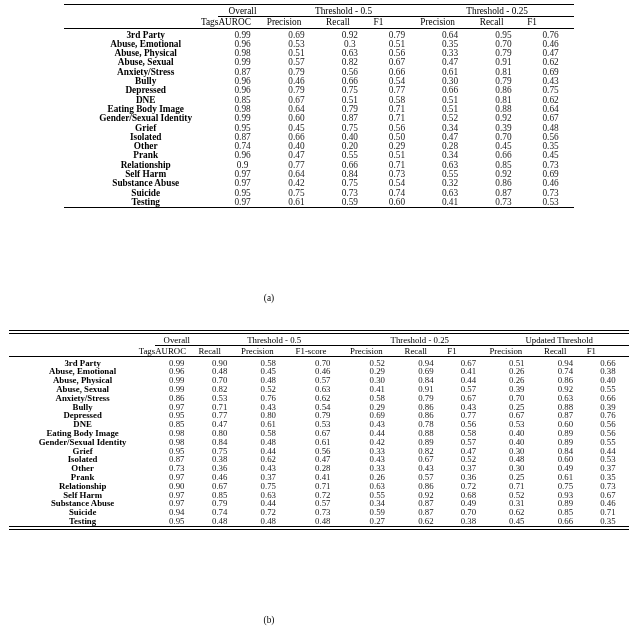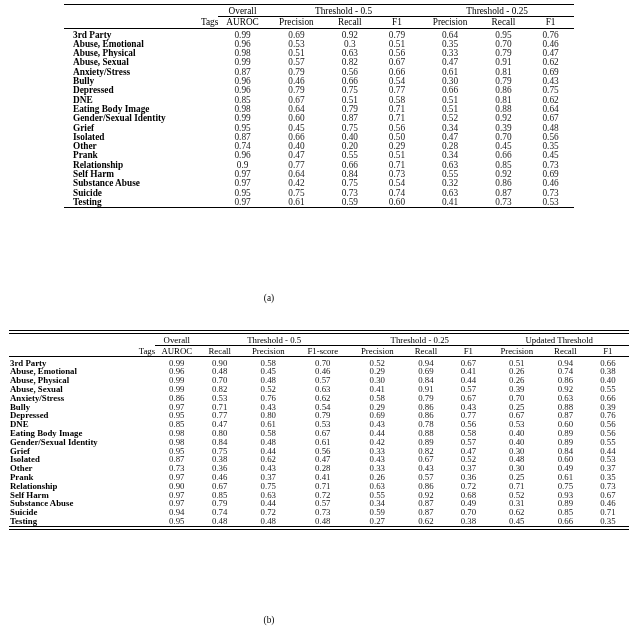--- a/index.html
+++ b/index.html
@@ -67,36 +67,36 @@
   }
   .grp-rule td {
     padding: 0;
     height: 1px;
     font-size: 0;
     line-height: 0;
   }
   .grp-rule td.ruled { border-top: 0.6px solid #000; }
 
   .col-row td {
-    text-align: center;
+    text-align: left;
     font-weight: bold;
     padding: 2px 0 2px 0;
   }
   .col-row td.tagcell {
     text-align: right;
     padding-left: 10px;
   }
 
   .data-row td {
     text-align: center;
     padding: 1.35px 0 1.35px 0;
     color: #1a1a1a;
   }
   .data-row td.tagcell {
-    text-align: left;
+    text-align: center;
     font-weight: bold;
     padding-left: 1px;
     color: #000;
   }
   .tbl-wrap-a .data-row td.tagcell { padding-left: 9px; }
 
   .caption {
     position: absolute;
     width: 100%;
     text-align: center;

